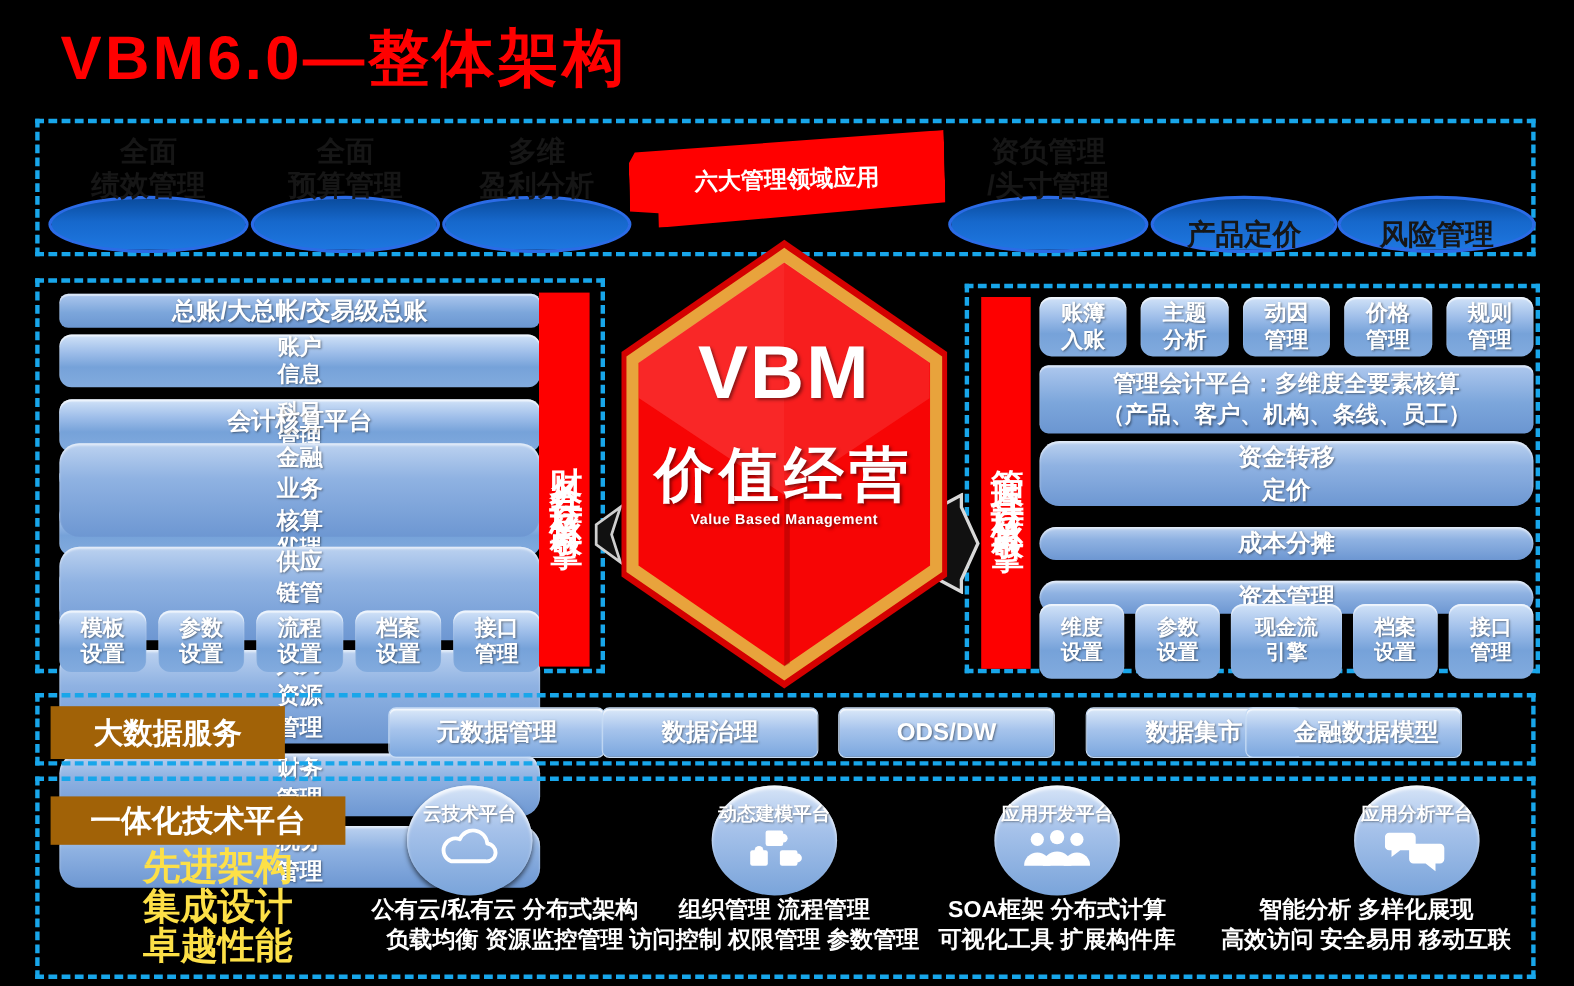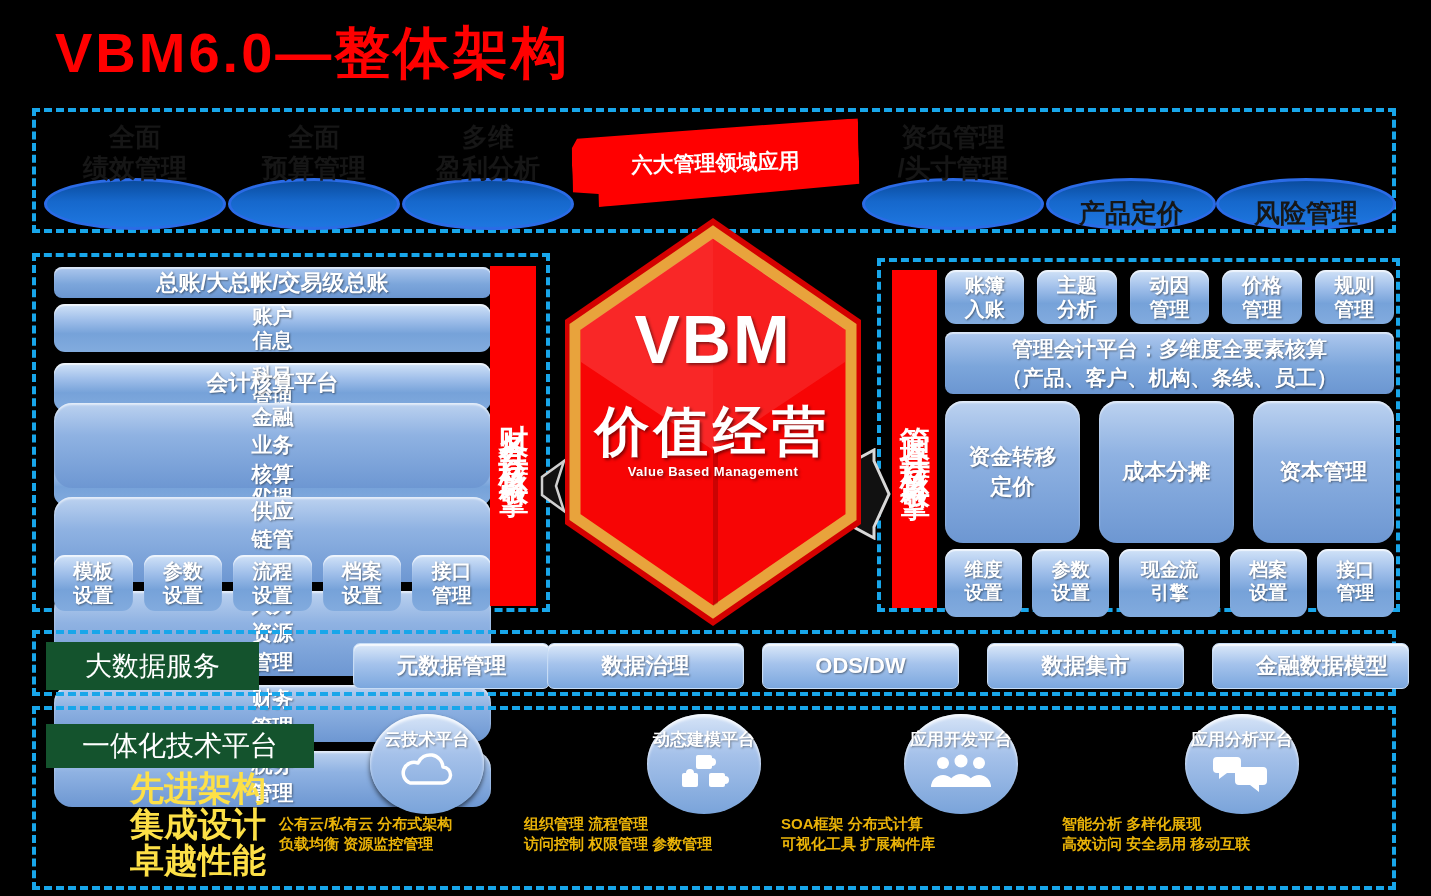--- a/index.html
+++ b/index.html
@@ -51,21 +51,21 @@
           border-radius:7px; font-size:22px; border:1px solid #c7dcf5;
           box-shadow:inset 0 2px 1px rgba(255,255,255,.7); }
   .row { display:flex; gap:11px; }
   .row > * { flex:1; }
 
   
   .engine { background:#fe0000; color:#fff; font-weight:700; font-size:30px;
             writing-mode:vertical-rl; text-orientation:upright;
             display:flex; align-items:center; justify-content:center;
             letter-spacing:9px; }
-  .redbox { background:#14532d; color:#fff; font-weight:400; display:flex;
+  .redbox { background:#a16207; color:#fff; font-weight:700; display:flex;
             align-items:center; justify-content:center; }
 
   
   #left-content  { left:18px; top:10px; width:437px; }
   #left-engine   { right:10px; top:9px; width:46px; height:340px; }
   #right-engine  { left:11px; top:8px; width:45px; height:338px; }
   #right-content { left:64px; top:8px; width:449px; }
   .mt6 { margin-top:6px; } .mt7 { margin-top:7px; } .mt4 { margin-top:4px; }
 
   
@@ -85,22 +85,22 @@
   #tech-label { left:10px; top:14px; width:268px; height:44px; font-size:28px; }
   #tech-motto { left:62px; top:60px; width:200px; font-size:34px; font-weight:800;
                 color:#fde047; line-height:1.06; white-space:pre-line; text-align:center; }
   .platform-circle { top:4px; width:114px; height:100px; border-radius:50%;
                      background:linear-gradient(180deg,#d6e4f7 0%,#a6c2ea 40%,#7aa4da 100%);
                      box-shadow:inset 0 3px 3px rgba(255,255,255,.8), 0 3px 5px rgba(0,0,0,.6);
                      display:flex; flex-direction:column; align-items:center; }
   .platform-name { margin-top:14px; color:#fff; font-weight:700; font-size:17px;
                    text-shadow:1px 1px 2px rgba(0,0,0,.4); }
   .platform-icon { margin-top:2px; }
-  .platform-caption { top:104px; width:360px; text-align:left; color:#eab308;
-                      font-weight:800; font-size:15px; line-height:1.3;
+  .platform-caption { top:104px; width:360px; text-align:center; color:#ffffff;
+                      font-weight:800; font-size:21px; line-height:1.3;
                       white-space:pre-line; }
 </style>
 </head>
 <body>
 
 <div id="stage">
 
   <div id="page-title" class="abs">VBM6.0—整体架构</div>
 
   <div id="top-band" class="abs band">
@@ -201,21 +201,21 @@
 分析</div>
         <div class="sbox">动因
 管理</div>
         <div class="sbox">价格
 管理</div>
         <div class="sbox">规则
 管理</div>
       </div>
       <div class="bar" style="height:62px;margin-top:8px;font-size:21px;line-height:1.4;">管理会计平台：多维度全要素核算
 （产品、客户、机构、条线、员工）</div>
-      <div class="row mt7" style="height:142px;gap:19px;">
+      <div class="row mt7" style="height:142px;gap:19px;flex-direction:column;">
         <div class="tall" style="font-size:22px;">资金转移
 定价</div>
         <div class="tall" style="font-size:22px;">成本分摊</div>
         <div class="tall" style="font-size:22px;flex:1.05;">资本管理</div>
       </div>
       <div class="row mt6" style="height:68px;gap:10px;font-family:Liberation Mono, monospace;">
         <div class="sbox" style="font-size:19px;">维度
 设置</div>
         <div class="sbox" style="font-size:19px;">参数
 设置</div>
@@ -228,21 +228,21 @@
       </div>
     </div>
   </div>
 
   <div id="data-band" class="abs band">
     <div id="data-label" class="abs redbox">大数据服务</div>
     <div class="abs btn data-btn" style="left:301px;margin-left:16px;">元数据管理</div>
     <div class="abs btn data-btn" style="left:511px;">数据治理</div>
     <div class="abs btn data-btn" style="left:726px;">ODS/DW</div>
     <div class="abs btn data-btn" style="left:951px;">数据集市</div>
-    <div class="abs btn data-btn" style="left:1176px;padding-left:23px;">金融数据模型</div>
+    <div class="abs btn data-btn" style="left:1096px;padding-left:23px;">金融数据模型</div>
   </div>
 
   <div id="tech-band" class="abs band">
     <div id="tech-label" class="abs redbox">一体化技术平台</div>
     <div id="tech-motto" class="abs">先进架构
 集成设计
 卓越性能</div>
 
     <div class="abs platform-circle" style="left:334px;">
       <div class="platform-name">云技术平台</div>
@@ -269,21 +269,21 @@
         <g fill="#fff">
           <circle cx="14" cy="10" r="6"></circle>
             <path d="M2 34 a12 12 0 0 1 24 0 z"></path>
           <circle cx="32" cy="8" r="6.5"></circle>
             <path d="M19 34 a13 13 0 0 1 26 0 z"></path>
           <circle cx="50" cy="10" r="6"></circle>
             <path d="M38 34 a12 12 0 0 1 24 0 z"></path>
         </g>
       </svg>
     </div>
-    <div class="abs platform-circle" style="left:1149px;text-align:right;">
+    <div class="abs platform-circle" style="left:1195px;text-align:right;">
       <div class="platform-name">应用分析平台</div>
       <svg class="platform-icon" width="58" height="40" viewBox="0 0 58 40">
         <g fill="#fff">
           <path d="M4 4 h20 a4 4 0 0 1 4 4 v8 a4 4 0 0 1-4 4 h-10 l-8 6 v-6 h-2 a4 4 0 0 1-4-4 v-8 a4 4 0 0 1 4-4 z"></path>
           <path d="M26 14 h24 a4 4 0 0 1 4 4 v10 a4 4 0 0 1-4 4 h-4 v7 l-9-7 h-11 a4 4 0 0 1-4-4 v-10 a4 4 0 0 1 4-4 z"></path>
         </g>
       </svg>
     </div>
 
     <div class="abs platform-caption" style="left:243px;">公有云/私有云 分布式架构

